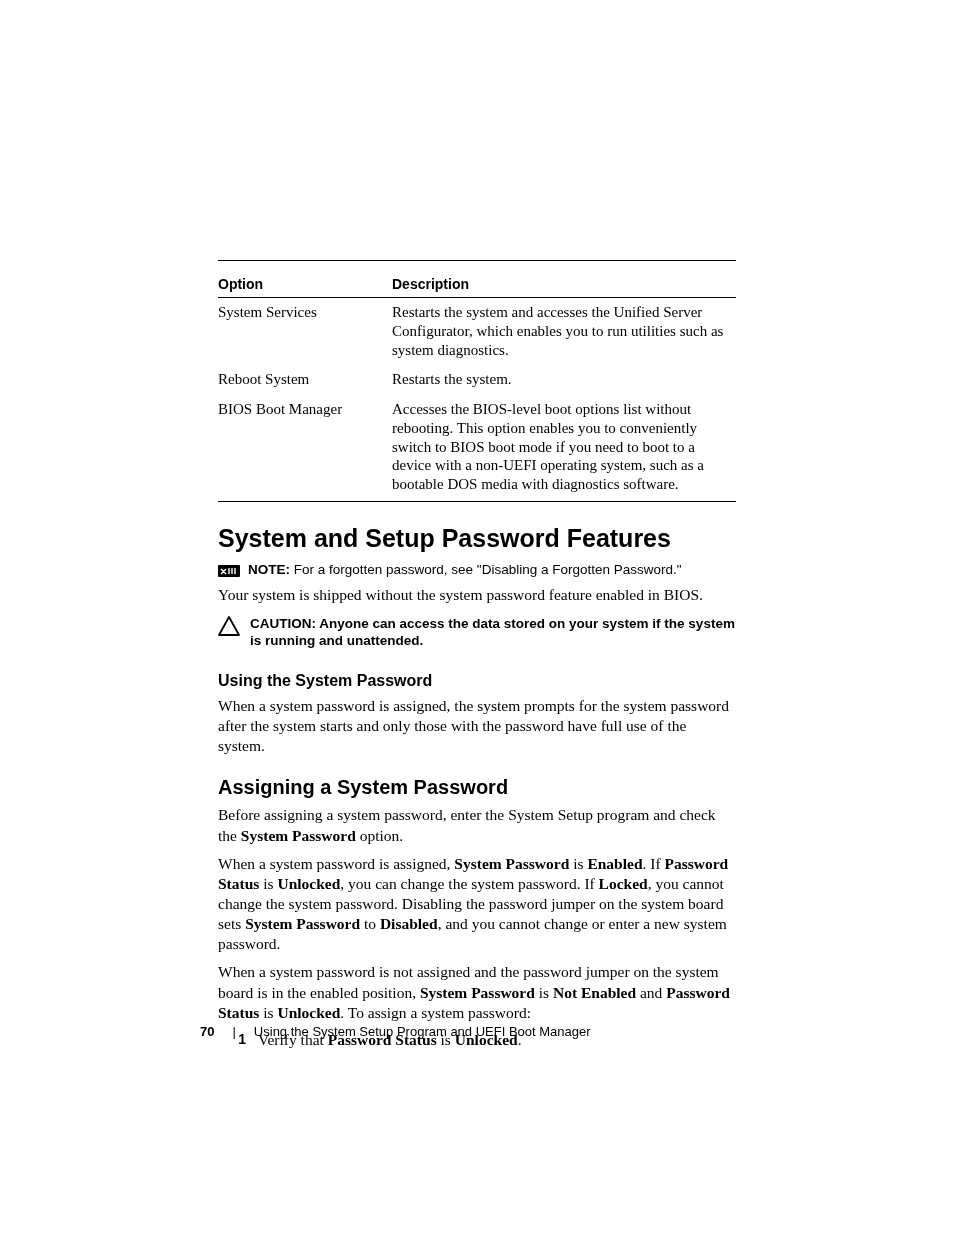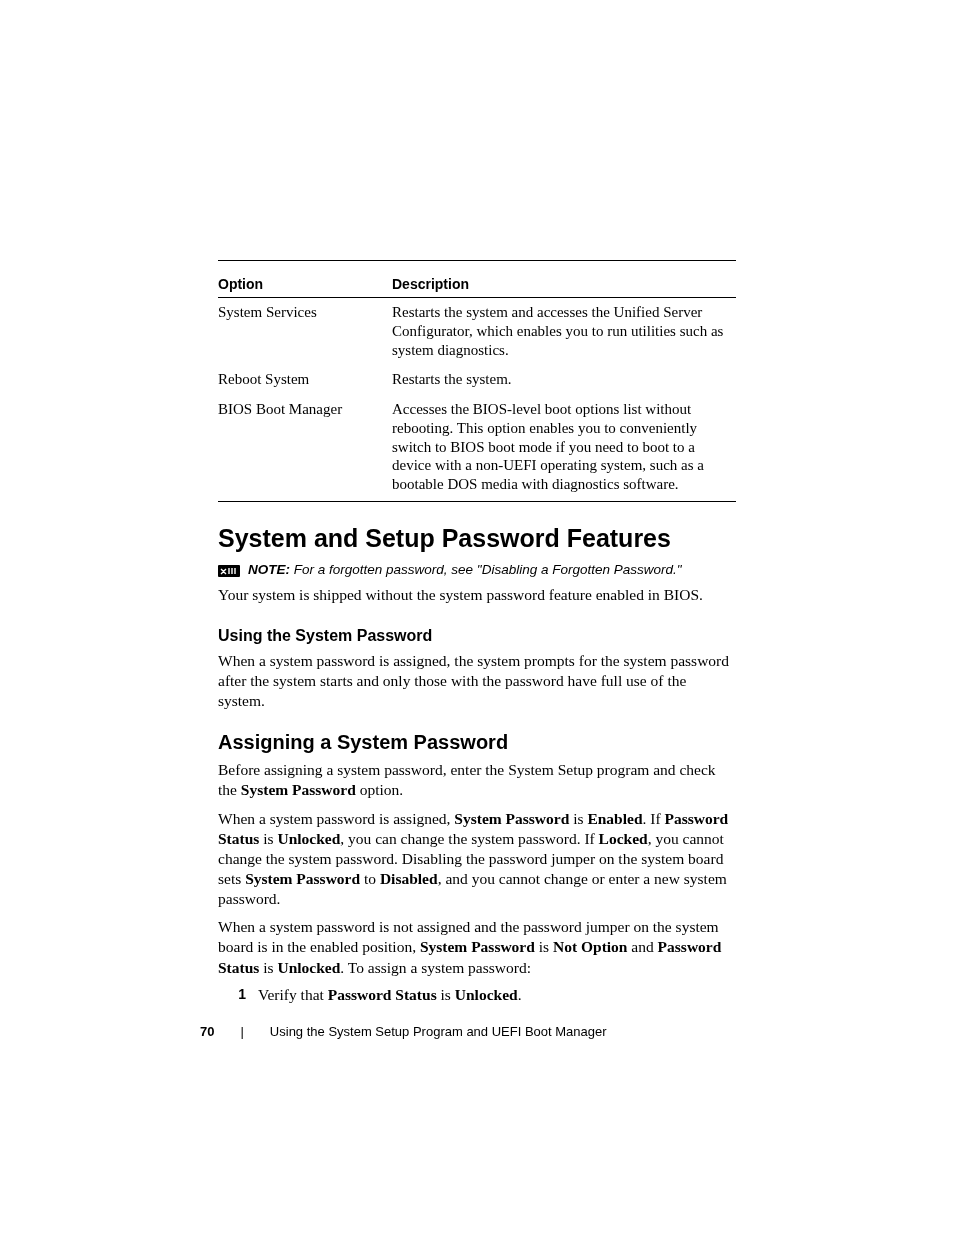--- a/index.html
+++ b/index.html
@@ -44,21 +44,20 @@
     font-family: Arial, Helvetica, sans-serif;
     font-weight: bold;
     font-size: 25px;
     margin: 22px 0 8px 0;
   }
   .note-row {
     display: flex;
     align-items: flex-start;
     gap: 8px;
     margin-bottom: 1px;
-    font-style: italic;
   }
   .note-icon {
     width: 22px;
     height: 16px;
     flex: 0 0 22px;
     margin-top: 2px;
   }
   .note-text {
     font-family: Arial, Helvetica, sans-serif;
     font-size: 13.5px;
@@ -114,21 +113,21 @@
     text-align: right;
   }
   .footer {
     position: absolute;
     bottom: 196px;
     left: 200px;
     font-family: Arial, Helvetica, sans-serif;
     font-size: 13px;
     display: flex;
     align-items: center;
-    gap: 26px;
+    gap: 18px;
   }
   .footer .pg { font-weight: bold; }
   .footer .sep { color: #000; }
   .b { font-weight: bold; }
 </style>
 </head>
 <body>
 
 <div class="page">
 
@@ -164,36 +163,46 @@
         <path d="M3 6 L8 11 M3 11 L8 6 M11 5 L11 11 M14 5 L14 11 M17 5 L17 11" stroke="#fff" stroke-width="1.4" fill="none"></path>
       </svg>
     </span>
     <div class="note-text">
       <span class="lead">NOTE:</span><span> For a forgotten password, see "Disabling a Forgotten Password."</span>
     </div>
   </div>
 
   <p class="body">Your system is shipped without the system password feature enabled in BIOS.</p>
 
+  <div class="caution-row">
+    <span class="caution-icon">
+      <svg viewBox="0 0 22 20" width="22" height="20">
+        <path d="M11 1 L21 19 L1 19 Z" fill="none" stroke="#000" stroke-width="1.8" stroke-linejoin="round"></path>
+      </svg>
+    </span>
+    <div class="caution-text">
+      <span>CAUTION: </span><span>Anyone can access the data stored on your system if the system is running and unattended.</span>
+    </div>
+  </div>
 
   <h2 class="sub">Using the System Password</h2>
   <p class="body">When a system password is assigned, the system prompts for the system password after the system starts and only those with the password have full use of the system.</p>
 
   <h3 class="subsub">Assigning a System Password</h3>
 
   <p class="body">
     <span>Before assigning a system password, enter the System Setup program and check the </span><span class="b">System Password</span><span> option.</span>
   </p>
 
   <p class="body">
     <span>When a system password is assigned, </span><span class="b">System Password</span><span> is </span><span class="b">Enabled</span><span>. If </span><span class="b">Password Status</span><span> is </span><span class="b">Unlocked</span><span>, you can change the system password. If </span><span class="b">Locked</span><span>, you cannot change the system password. Disabling the password jumper on the system board sets </span><span class="b">System Password</span><span> to </span><span class="b">Disabled</span><span>, and you cannot change or enter a new system password.</span>
   </p>
 
   <p class="body">
-    <span>When a system password is not assigned and the password jumper on the system board is in the enabled position, </span><span class="b">System Password</span><span> is </span><span class="b">Not Option</span><span> and </span><span class="b">Password Status</span><span> is </span><span class="b">Unlocked</span><span>. To assign a system password:</span>
+    <span>When a system password is not assigned and the password jumper on the system board is in the enabled position, </span><span class="b">System Password</span><span> is </span><span class="b">Not Enabled</span><span> and </span><span class="b">Password Status</span><span> is </span><span class="b">Unlocked</span><span>. To assign a system password:</span>
   </p>
 
   <div class="step-row">
     <span class="step-num">1</span>
     <span>
       <span>Verify that </span><span class="b">Password Status</span><span> is </span><span class="b">Unlocked</span><span>.</span>
     </span>
   </div>
 
 </div>

